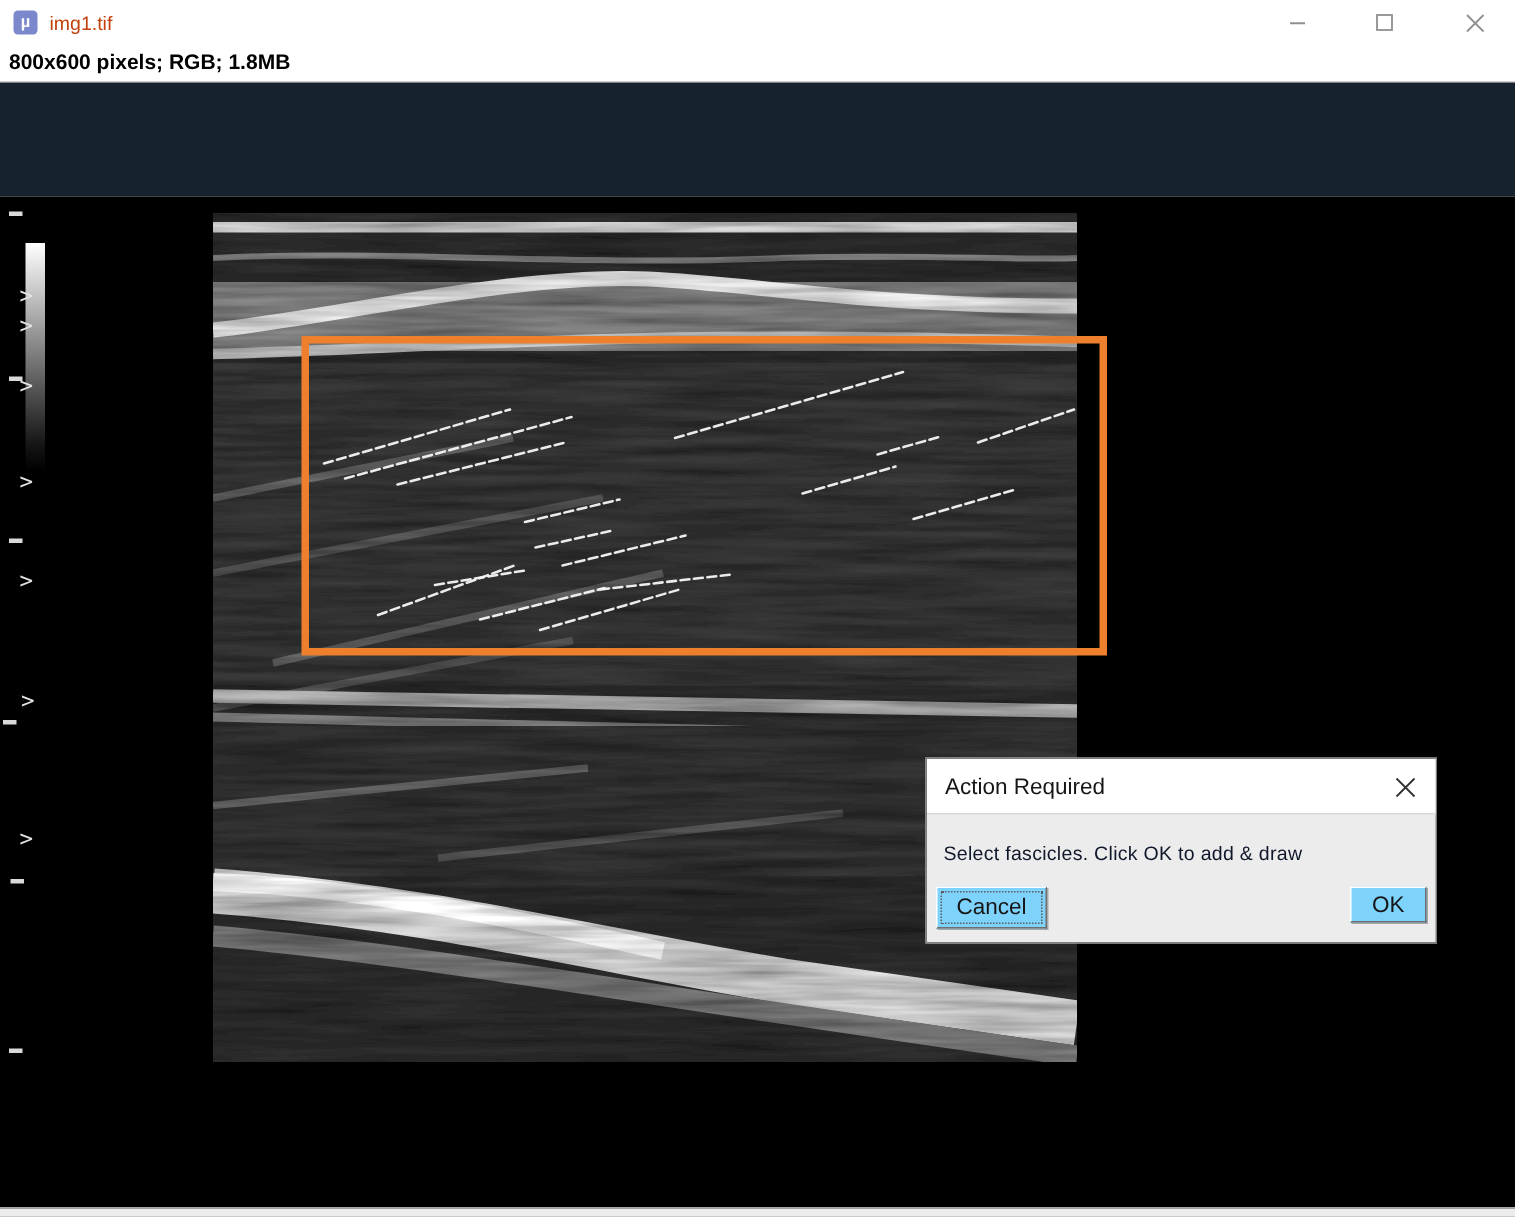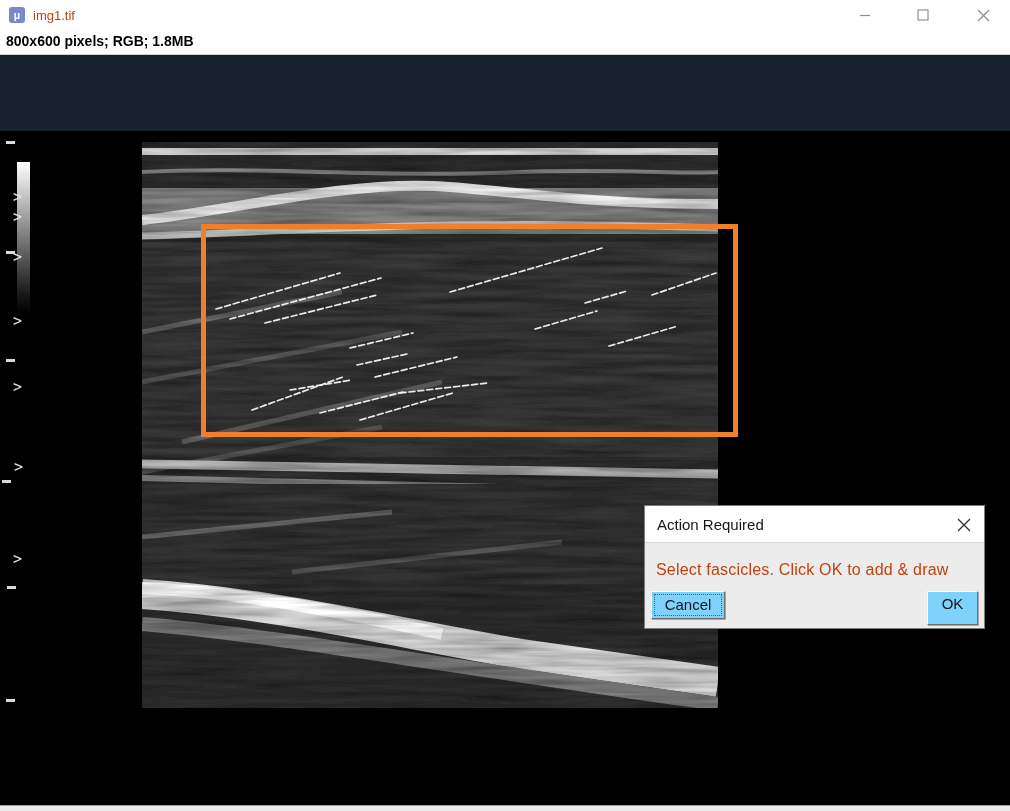--- a/index.html
+++ b/index.html
@@ -31,38 +31,38 @@
   .us-image{position:absolute;}
   .selection-rect{position:absolute;box-sizing:border-box;background:transparent;}
   .grad-bar{position:absolute;background:linear-gradient(to bottom,#ffffff,#b5b5b5 28%,#5a5a5a 62%,#161616 88%,#000 100%);}
   .chevron{position:absolute;color:#e3e3e3;font:15px "DejaVu Sans Mono",monospace;line-height:15px;}
   .odash{position:absolute;width:9px;height:3px;background:#d9d9d9;}
 
   .fasc{stroke:#f6f6f6;stroke-width:1.7;stroke-linecap:round;stroke-dasharray:6 3;opacity:.95;}
 
   
   .dialog{position:absolute;left:617px;top:505px;width:341px;height:124px;background:#ececec;
-          border:1px solid #7e7e7e;box-sizing:border-box;margin-left:27px;}
+          border:1px solid #7e7e7e;box-sizing:border-box;}
   .dlg-titlebar{position:absolute;left:0;top:0;width:100%;height:37px;background:#ffffff;
                 border-bottom:1px solid #d6d6d6;box-sizing:border-box;}
   .dlg-title{position:absolute;left:12px;top:10px;font-size:15px;color:#161616;}
   .dlg-close{position:absolute;right:10px;top:9px;width:20px;height:20px;
              display:flex;align-items:center;justify-content:center;}
   .dlg-close svg{stroke:#2e2e2e;stroke-width:1.2;fill:none;}
-  .dlg-message{position:absolute;left:11px;top:55px;width:322px;font-size:16px;
-               letter-spacing:.2px;color:#c2410c;white-space:nowrap;}
+  .dlg-message{position:absolute;left:11px;top:55px;width:322px;font-size:13px;
+               letter-spacing:.2px;color:#0f172a;white-space:nowrap;}
   .btn{position:absolute;background:#7dd3fc;color:#161616;font-size:15px;
        text-align:center;box-sizing:border-box;
        border-top:1px solid #ffffff;border-left:1px solid #ffffff;
        border-right:1px solid #6f6f6f;border-bottom:1px solid #6f6f6f;
        box-shadow:1px 1px 0 #a8a8a8;}
   .btn-cancel{left:6px;top:85px;width:74px;height:28px;line-height:26px;}
   .btn-cancel::after{content:"";position:absolute;left:2px;top:2px;right:2px;bottom:2px;
                      border:1px dotted #5c5c5c;}
-  .btn-ok{left:282px;top:85px;width:51px;height:34px;line-height:24px;}
+  .btn-ok{left:282px;top:85px;width:51px;height:24px;line-height:24px;}
 </style>
 </head>
 <body>
 
 <div class="titlebar">
   <div class="app-icon">µ</div>
   <div class="win-title">img1.tif</div>
   <div class="win-btn wb-min">
     <svg width="12" height="12" viewBox="0 0 12 12">
         <line x1="1" y1="6.5" x2="11" y2="6.5"></line>

